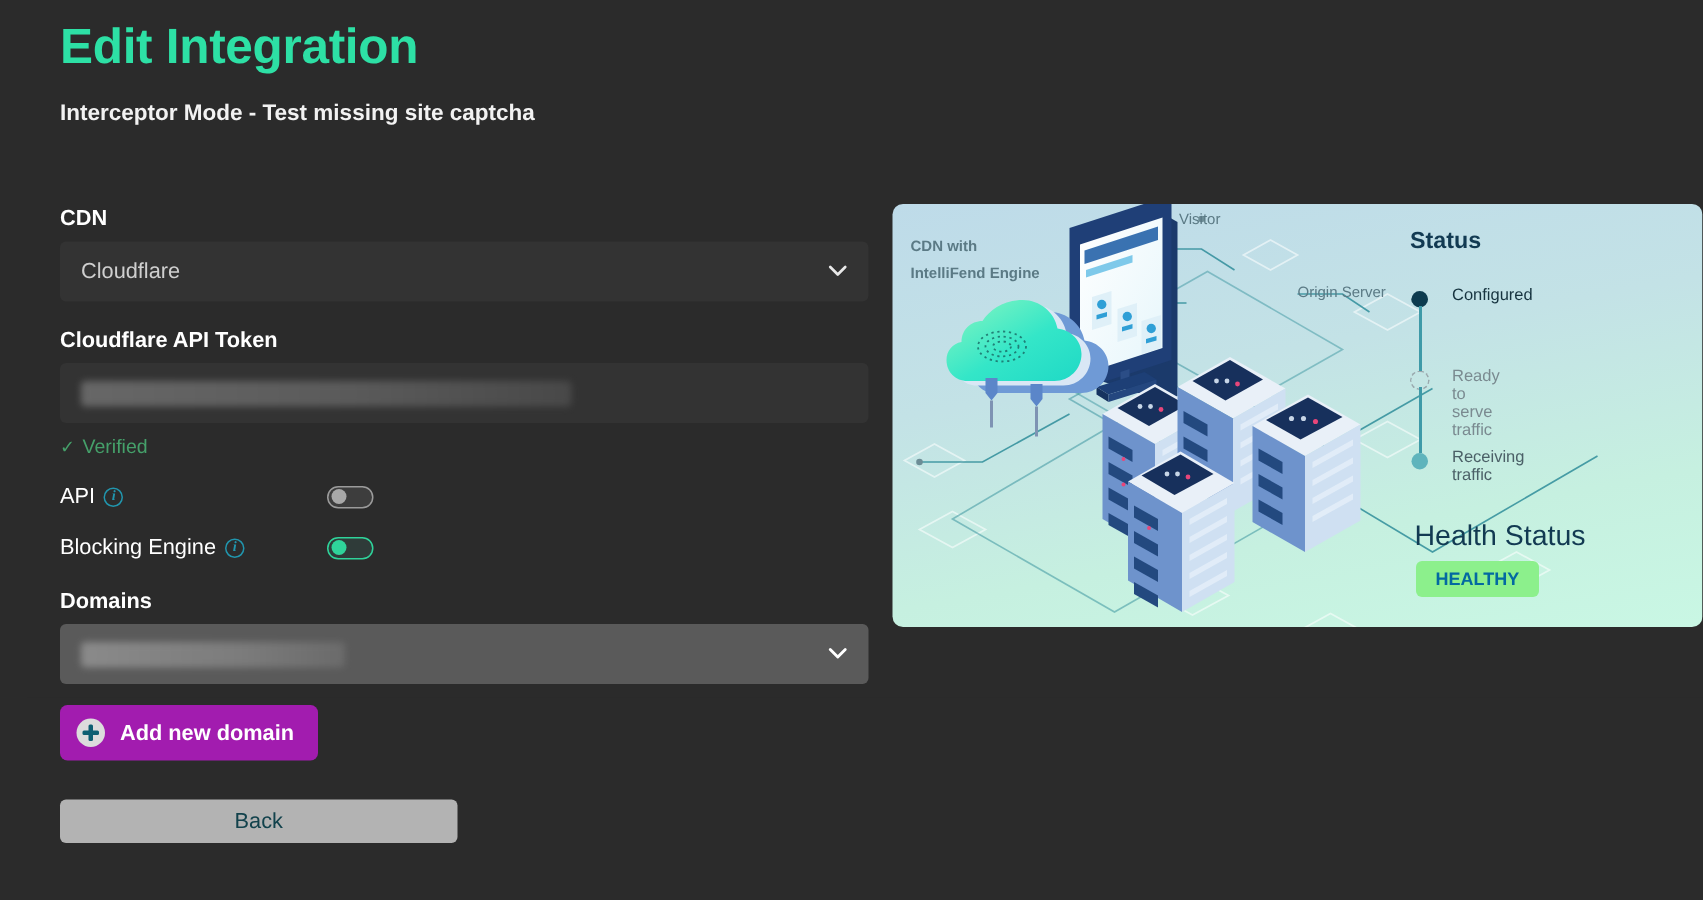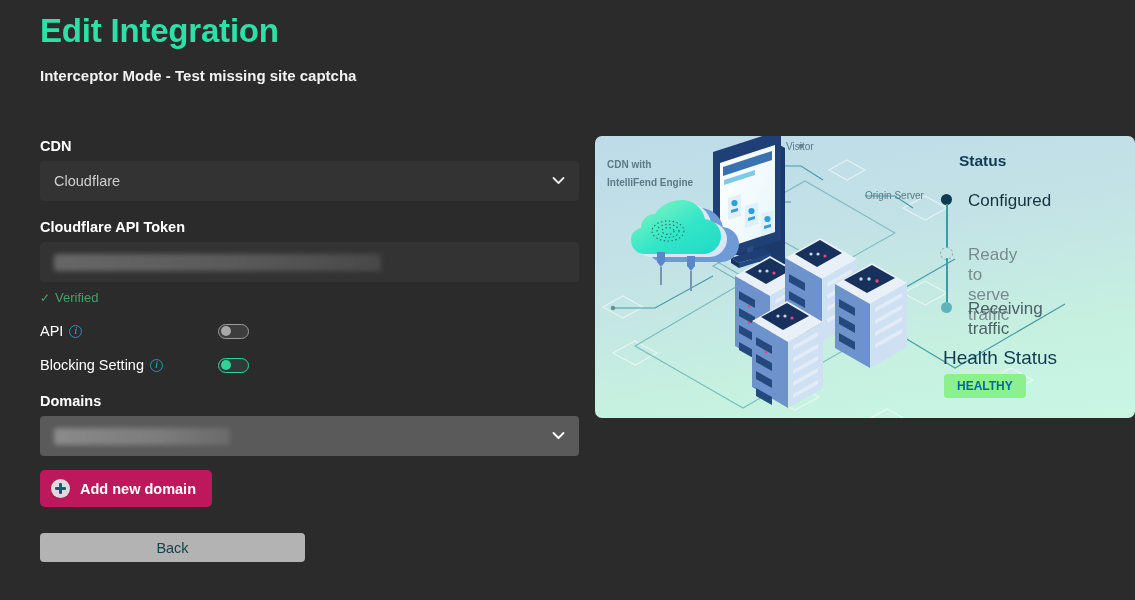--- a/index.html
+++ b/index.html
@@ -81,21 +81,21 @@
     width: 10px; height: 10px; border-radius: 50%; background: #a8a8a8;
   }
   .switch.on { background: #2f3b39; border: 1.2px solid #2fd39a; }
   .switch.on .knob {
     position: absolute; left: 1.5px; top: 1.5px;
     width: 10px; height: 10px; border-radius: 50%; background: #2fd39a;
   }
 
   .add-btn {
     margin-top: 14px; display: inline-flex; align-items: center; gap: 10px;
-    background: #be185d; border: none; border-radius: 5px;
+    background: #a21caf; border: none; border-radius: 5px;
     height: 37px; padding: 0 16px 0 11px; cursor: pointer;
   }
   .add-btn .plus-circle {
     width: 19px; height: 19px; border-radius: 50%;
     background: #dcdcdc; position: relative; flex: none;
   }
   .add-btn .plus-circle::before,
   .add-btn .plus-circle::after {
     content: ""; position: absolute; background: #0d5f72; border-radius: 1px;
   }
@@ -114,41 +114,41 @@
 
   
   .panel {
     position: absolute; left: 577px; top: 136px;
     width: 540px; height: 282px; border-radius: 7px; overflow: hidden;
     background: linear-gradient(170deg,#bedbe9 0%,#c3e2e6 38%,#c6f0e0 72%,#c9f7e4 100%);
   }
   .panel svg { position: absolute; left: 0; top: 0; }
 
   .status-head {
-    position: absolute; left: 364px; top: 16px;
+    position: absolute; left: 345px; top: 16px;
     font-size: 15.5px; font-weight: bold; color: #123a52; text-align: right;
   }
   .steps { position: absolute; left: 346px; top: 58px; }
   .step { position: relative; height: 54px; }
   .step .dot {
     position: absolute; left: 0; top: 0; width: 11px; height: 11px;
     border-radius: 50%;
   }
   .step.done .dot { background: #0d3b4f; }
   .step.pend .dot {
     background: transparent; border: 1.6px dashed #9aa8ad;
     width: 13px; height: 13px; left: -1px; top: -1px;
   }
   .step.idle .dot { background: #5fb4bc; }
   .step .line {
     position: absolute; left: 5px; top: 10px; width: 1.7px; height: 44px;
     background: #3f9aa8;
   }
   .step .stext {
-    position: absolute; left: 27px; top: -3px; font-size: 17px;
+    position: absolute; left: 27px; top: -3px; font-size: 11px;
   }
   .step.done .stext { color: #16333f; }
   .step.pend .stext { color: #7a8a90; }
   .step.idle .stext { color: #4b6067; }
 
   .health-head {
     position: absolute; left: 348px; top: 211px;
     font-size: 19px; font-weight: normal; color: #123a52;
   }
   .health-badge {
@@ -196,21 +196,21 @@
         <span>API</span>
         <span class="info-i">i</span>
       </div>
       <div class="switch off">
           <span class="knob"></span>
         </div>
     </div>
 
     <div class="toggle-row">
       <div class="lbl">
-        <span>Blocking Setting</span>
+        <span>Blocking Engine</span>
         <span class="info-i">i</span>
       </div>
       <div class="switch on">
           <span class="knob"></span>
         </div>
     </div>
 
     <div class="field-label" style="margin-top:20px">Domains</div>
     <div class="select-box hovered">
       <div class="redact domain"></div>

